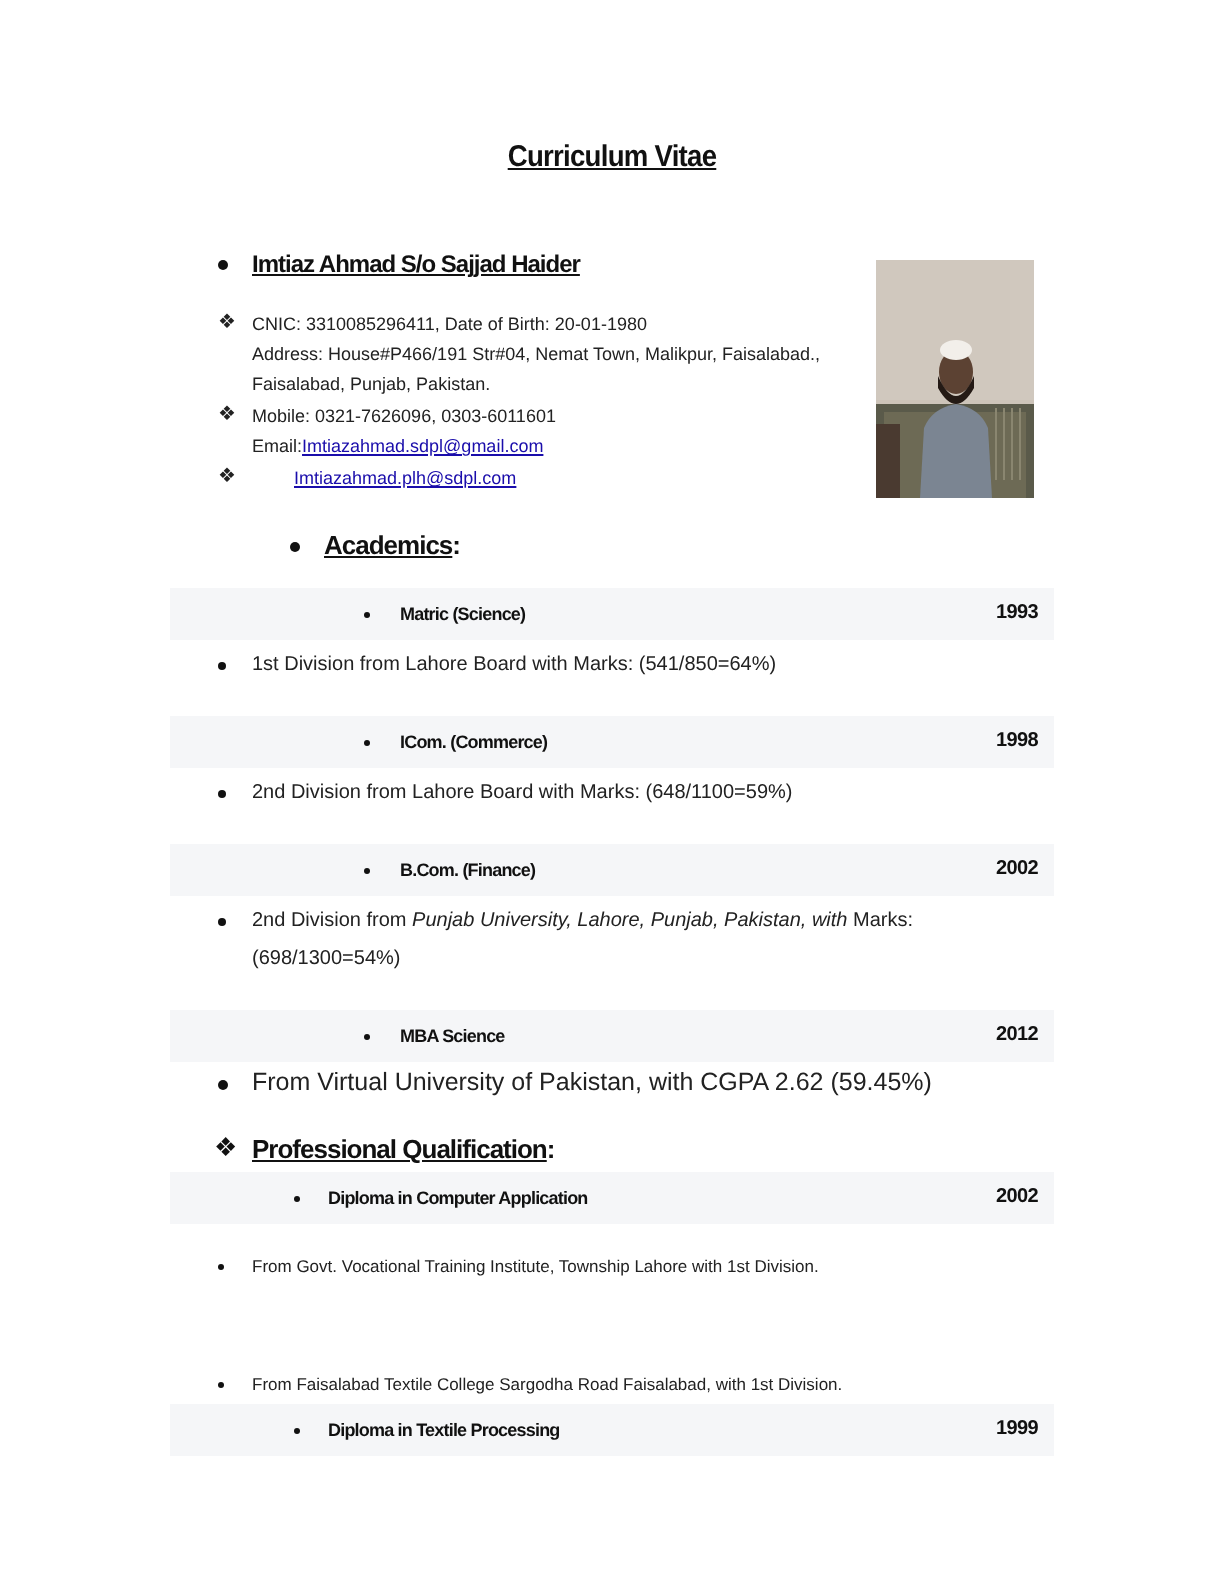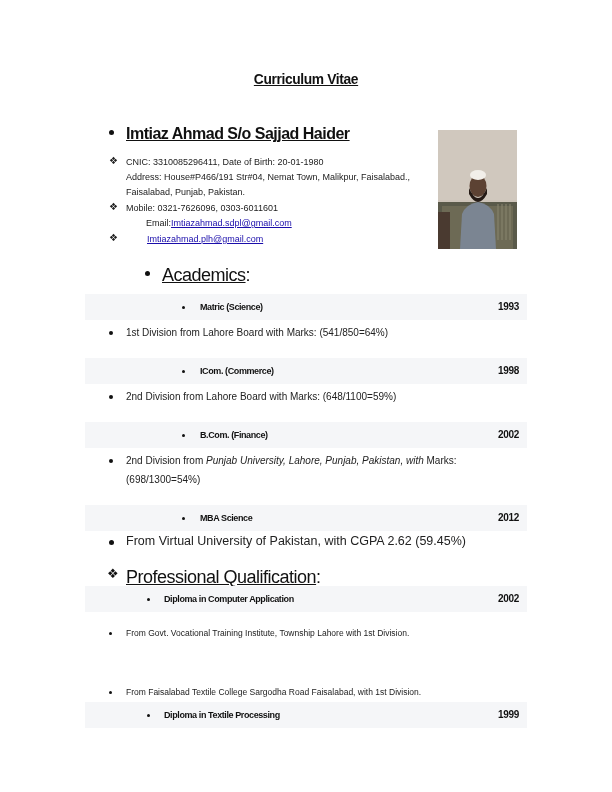--- a/index.html
+++ b/index.html
@@ -3,26 +3,26 @@
 <meta charset="utf-8">
 <style>
   html, body { margin:0; padding:0; background:#ffffff; }
   body { width:612px; height:792px; position:relative; overflow:hidden;
          font-family:"Liberation Sans", sans-serif; color:#111; }
   .abs { position:absolute; white-space:nowrap; }
   .title { left:0; width:612px; top:70px; text-align:center; font-size:15px; font-weight:bold;
            text-decoration:underline; letter-spacing:-0.4px; transform:scaleX(0.92); }
   .bullet { display:inline-block; width:4px; height:4px; background:#111; border-radius:50%; }
   .bullet.big { width:5px; height:5px; }
-  .name { font-size:16px; font-weight:bold; text-decoration:underline; letter-spacing:-0.5px; }
+  .name { font-size:12px; font-weight:bold; text-decoration:underline; letter-spacing:-0.5px; }
   .diamond { font-size:10px; color:#222; }
   .small { font-size:9px; color:#222; line-height:15.5px; }
   .link { color:#1a0dab; text-decoration:underline; }
   .photo { left:438px; top:130px; width:79px; height:119px; overflow:hidden; background:#cbc2b7; }
-  .section { font-size:18px; font-weight:normal; letter-spacing:-0.5px; }
+  .section { font-size:13px; font-weight:bold; letter-spacing:-0.5px; }
   .section u { text-decoration:underline; }
   .band { left:85px; width:442px; height:26px; background:#f5f6f8; }
   .band .lbl { position:absolute; top:8px; font-size:9px; font-weight:bold; letter-spacing:-0.4px; }
   .band .yr { position:absolute; right:8px; top:7px; font-size:10px; font-weight:bold; letter-spacing:-0.3px; }
   .band .b { position:absolute; top:12px; width:3px; height:3px; border-radius:50%; background:#111; }
   .desc { font-size:10px; color:#222; }
   .desc.lg { font-size:12.5px; }
   .desc.sm { font-size:8.5px; }
 </style>
 </head>
@@ -32,25 +32,25 @@
 
 <span class="abs bullet big" style="left:109px;top:130px;"></span>
 <div class="abs name" style="left:126px;top:125px;">Imtiaz Ahmad S/o Sajjad Haider</div>
 
 <div class="abs diamond" style="left:109px;top:155px;">❖</div>
 <div class="abs small" style="left:126px;top:155px;">CNIC: 3310085296411, Date of Birth: 20-01-1980</div>
 <div class="abs small" style="left:126px;top:170px;">Address: House#P466/191 Str#04, Nemat Town, Malikpur, Faisalabad.,</div>
 <div class="abs small" style="left:126px;top:185px;">Faisalabad, Punjab, Pakistan.</div>
 <div class="abs diamond" style="left:109px;top:201px;">❖</div>
 <div class="abs small" style="left:126px;top:201px;">Mobile: 0321-7626096, 0303-6011601</div>
-<div class="abs small" style="left:126px;top:216px;margin-left:20px;">
+<div class="abs small" style="left:126px;top:216px;">
   <span>Email:</span><span class="link">Imtiazahmad.sdpl@gmail.com</span>
 </div>
 <div class="abs diamond" style="left:109px;top:232px;">❖</div>
-<div class="abs small link" style="left:147px;top:232px;">Imtiazahmad.plh@gmail.com</div>
+<div class="abs small link" style="left:147px;top:232px;">Imtiazahmad.plh@sdpl.com</div>
 
 <div class="abs photo">
   <svg width="79" height="119" viewBox="0 0 79 119">
     <rect width="79" height="119" fill="#cdc4b9"></rect>
     <rect x="0" y="0" width="79" height="70" fill="#d0c8be"></rect>
 
     <rect x="0" y="72" width="79" height="47" fill="#5a5a4a"></rect>
     <rect x="4" y="76" width="71" height="43" fill="#6d6a55"></rect>
     <g stroke="#8a8670" stroke-width="1">
       <line x1="60" y1="74" x2="60" y2="110"></line>

